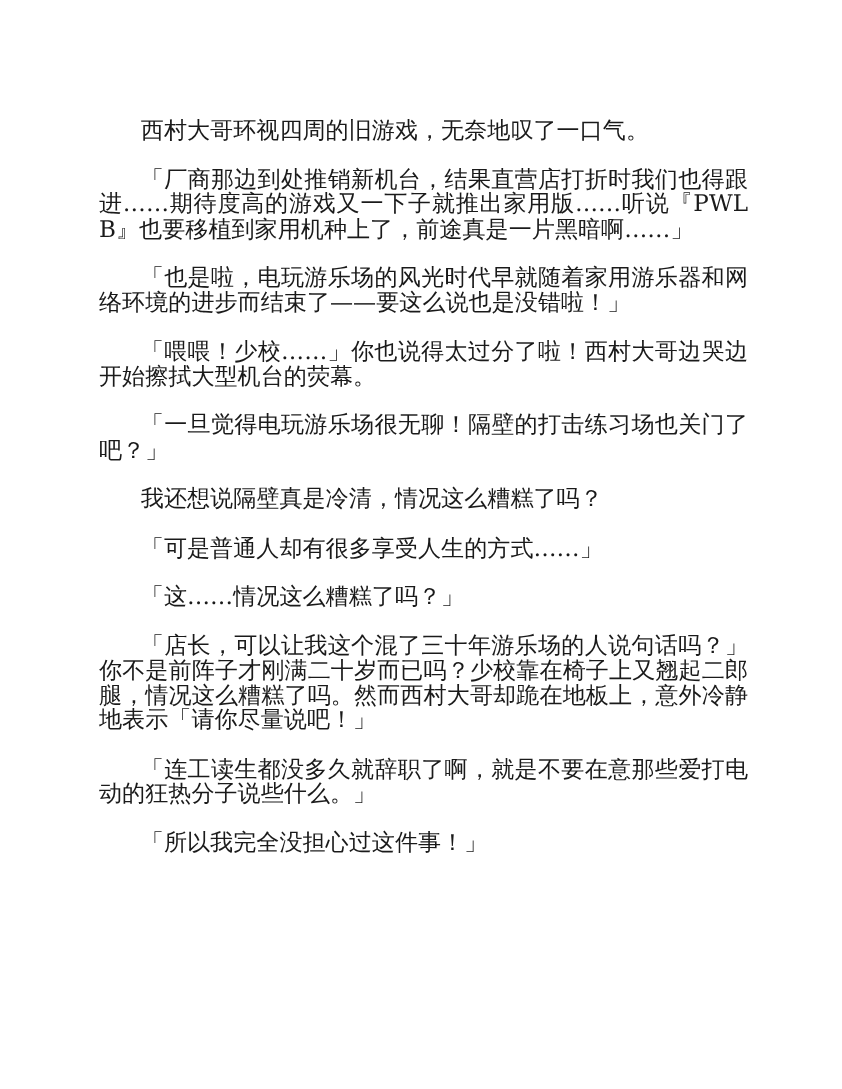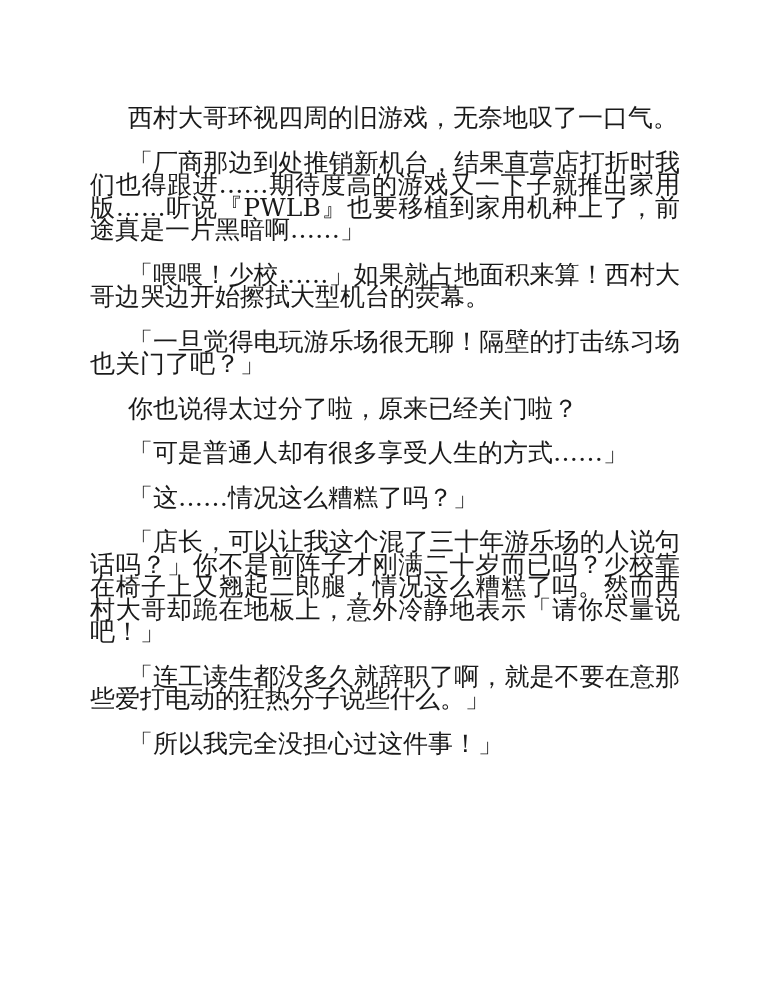--- a/index.html
+++ b/index.html
@@ -3,38 +3,39 @@
 <meta charset="utf-8">
 <style>
   html, body { margin: 0; padding: 0; background: #ffffff; }
   body { width: 765px; height: 990px; overflow: hidden; position: relative; }
   .page {
     position: absolute;
     left: 90px;
     top: 107px;
     width: 590px;
     font-family: "DejaVu Serif", "Liberation Serif", serif;
-    font-size: 25px;
+    font-size: 21px;
     line-height: 22.5px;
     color: #1a1a1a;
   }
   .para {
     margin: 0 0 22px 0;
     text-indent: 38px;
     text-align: justify;
     word-break: break-all;
   }
 </style>
 </head>
 <body>
 
 <div class="page">
   <p class="para">西村大哥环视四周的旧游戏，无奈地叹了一口气。</p>
   <p class="para">「厂商那边到处推销新机台，结果直营店打折时我们也得跟进……期待度高的游戏又一下子就推出家用版……听说『PWLB』也要移植到家用机种上了，前途真是一片黑暗啊……」</p>
-  <p class="para">「喂喂！少校……」如果就占地面积来算！西村大哥边哭边开始擦拭大型机台的荧幕。</p>
+  <p class="para">「也是啦，电玩游乐场的风光时代早就随着家用游乐器和网络环境的进步而结束了——要这么说也是没错啦！」</p>
+  <p class="para">「喂喂！少校……」你也说得太过分了啦！西村大哥边哭边开始擦拭大型机台的荧幕。</p>
   <p class="para">「一旦觉得电玩游乐场很无聊！隔壁的打击练习场也关门了吧？」</p>
-  <p class="para">你也说得太过分了啦，原来已经关门啦？</p>
+  <p class="para">我还想说隔壁真是冷清，情况这么糟糕了吗？</p>
   <p class="para">「可是普通人却有很多享受人生的方式……」</p>
   <p class="para">「这……情况这么糟糕了吗？」</p>
   <p class="para">「店长，可以让我这个混了三十年游乐场的人说句话吗？」你不是前阵子才刚满二十岁而已吗？少校靠在椅子上又翘起二郎腿，情况这么糟糕了吗。然而西村大哥却跪在地板上，意外冷静地表示「请你尽量说吧！」</p>
   <p class="para">「连工读生都没多久就辞职了啊，就是不要在意那些爱打电动的狂热分子说些什么。」</p>
   <p class="para">「所以我完全没担心过这件事！」</p>
 </div>
 
 </body></html>

